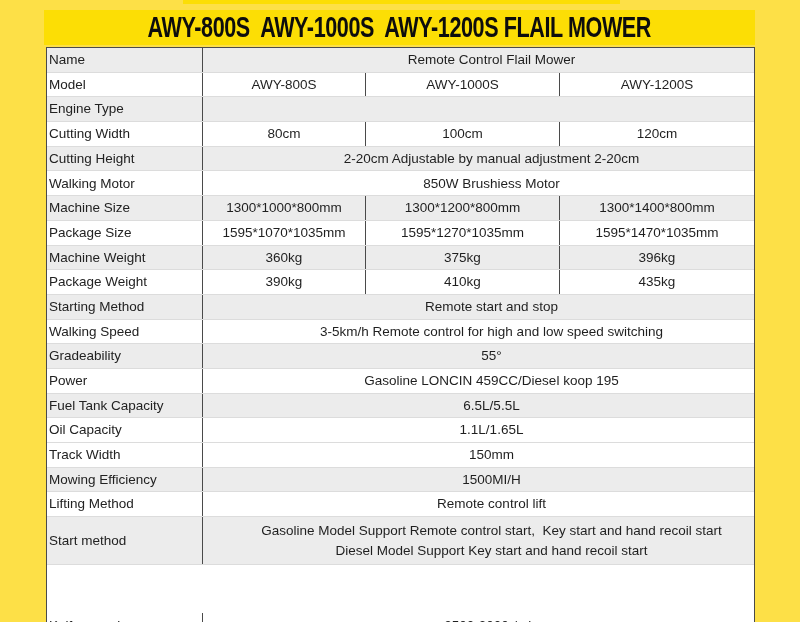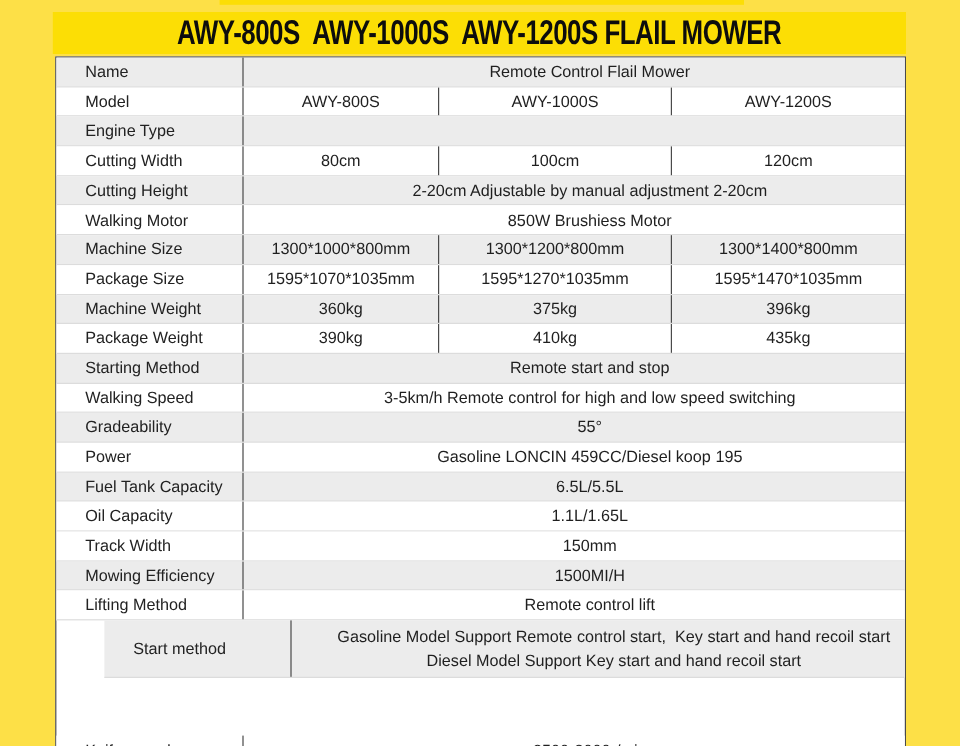--- a/index.html
+++ b/index.html
@@ -41,32 +41,32 @@
   }
   .row {
     display: flex;
     height: 24.7px;
     box-sizing: border-box;
     border-bottom: 1px solid var(--row-line, #dcdcdc);
     background: #ffffff;
   }
   .row:last-child { border-bottom: none; margin-top: 48px; }
   .row.alt { background: var(--row-alt, #ececec); }
-  .row.tall { height: 48px; margin-left: 40px; }
+  .row.tall { height: 48px; }
   .cell {
     box-sizing: border-box;
     display: flex;
     align-items: center;
     font-size: 13.5px;
     line-height: 1.15;
     overflow: hidden;
   }
   .cell.label {
     width: 156px;
-    padding-left: 24px;
+    padding-left: 2px;
     justify-content: flex-start;
     border-right: 1px solid var(--border-dark, #4a4a4a);
     color: #222222;
   }
   .cell.val { justify-content: center; text-align: center; }
   .cell.c0 { width: 162px; }
   .cell.c1 { width: 194px; border-left: 1px solid var(--border-dark, #4a4a4a); }
   .cell.c2 { flex: 1; border-left: 1px solid var(--border-dark, #4a4a4a); }
   .cell.span {
     flex: 1;

